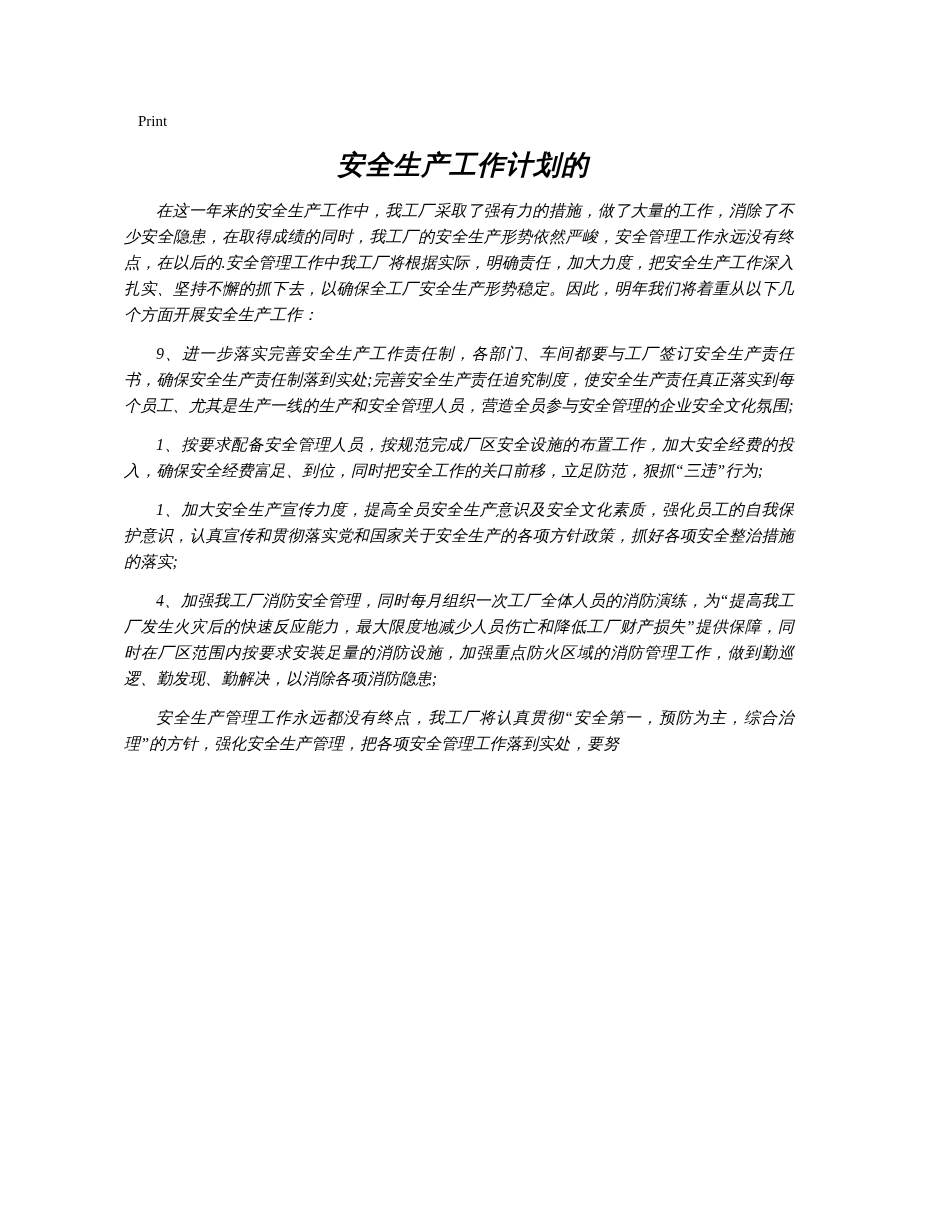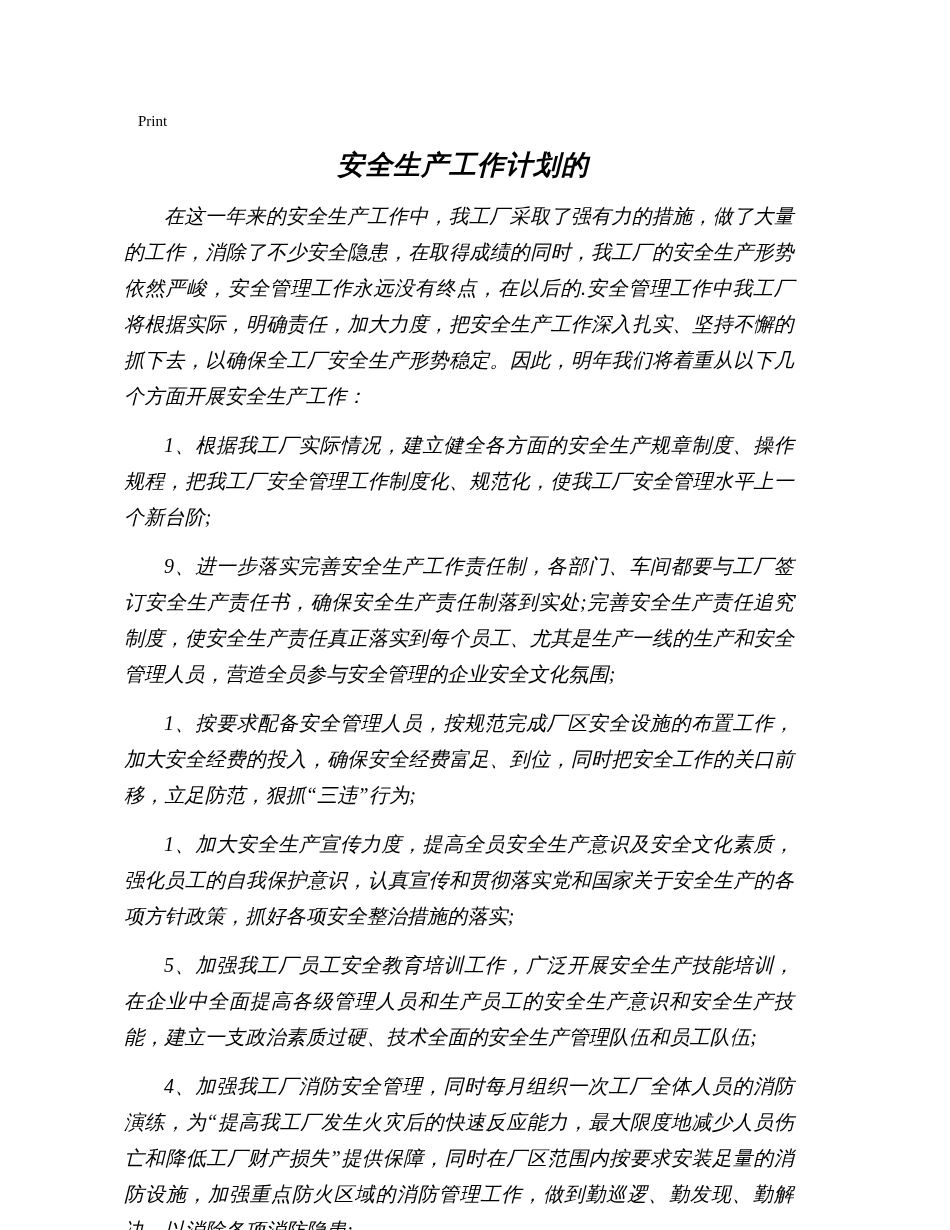--- a/index.html
+++ b/index.html
@@ -43,43 +43,42 @@
     font-family: "Liberation Serif", serif;
     font-size: 27px;
     font-weight: bold;
     text-align: center;
     letter-spacing: 1px;
     margin: 0 0 16px 0;
     line-height: 34px;
   }
   p.para {
     margin: 0 8px 13px 0;
-    font-size: 20px;
-    line-height: 36px;
+    font-size: 16px;
+    line-height: 26px;
     text-align: justify;
     text-justify: inter-ideograph;
     text-indent: 2em;
     letter-spacing: 0.2px;
   }
   p.para:last-child {
     margin-bottom: 0;
   }
 </style>
 </head>
 <body>
 
 <div class="page">
 
   <a class="print-link" href="#">Print</a>
 
   <div class="doc-body">
     <h1 class="doc-title">安全生产工作计划的</h1>
 
     <p class="para">在这一年来的安全生产工作中，我工厂采取了强有力的措施，做了大量的工作，消除了不少安全隐患，在取得成绩的同时，我工厂的安全生产形势依然严峻，安全管理工作永远没有终点，在以后的.安全管理工作中我工厂将根据实际，明确责任，加大力度，把安全生产工作深入扎实、坚持不懈的抓下去，以确保全工厂安全生产形势稳定。因此，明年我们将着重从以下几个方面开展安全生产工作：</p>
-    <p class="para">1、根据我工厂实际情况，建立健全各方面的安全生产规章制度、操作规程，把我工厂安全管理工作制度化、规范化，使我工厂安全管理水平上一个新台阶;</p>
     <p class="para">9、进一步落实完善安全生产工作责任制，各部门、车间都要与工厂签订安全生产责任书，确保安全生产责任制落到实处;完善安全生产责任追究制度，使安全生产责任真正落实到每个员工、尤其是生产一线的生产和安全管理人员，营造全员参与安全管理的企业安全文化氛围;</p>
     <p class="para">1、按要求配备安全管理人员，按规范完成厂区安全设施的布置工作，加大安全经费的投入，确保安全经费富足、到位，同时把安全工作的关口前移，立足防范，狠抓“三违”行为;</p>
     <p class="para">1、加大安全生产宣传力度，提高全员安全生产意识及安全文化素质，强化员工的自我保护意识，认真宣传和贯彻落实党和国家关于安全生产的各项方针政策，抓好各项安全整治措施的落实;</p>
-    <p class="para">5、加强我工厂员工安全教育培训工作，广泛开展安全生产技能培训，在企业中全面提高各级管理人员和生产员工的安全生产意识和安全生产技能，建立一支政治素质过硬、技术全面的安全生产管理队伍和员工队伍;</p>
     <p class="para">4、加强我工厂消防安全管理，同时每月组织一次工厂全体人员的消防演练，为“提高我工厂发生火灾后的快速反应能力，最大限度地减少人员伤亡和降低工厂财产损失”提供保障，同时在厂区范围内按要求安装足量的消防设施，加强重点防火区域的消防管理工作，做到勤巡逻、勤发现、勤解决，以消除各项消防隐患;</p>
+    <p class="para">安全生产管理工作永远都没有终点，我工厂将认真贯彻“安全第一，预防为主，综合治理”的方针，强化安全生产管理，把各项安全管理工作落到实处，要努</p>
   </div>
 
 </div>
 
 </body></html>

